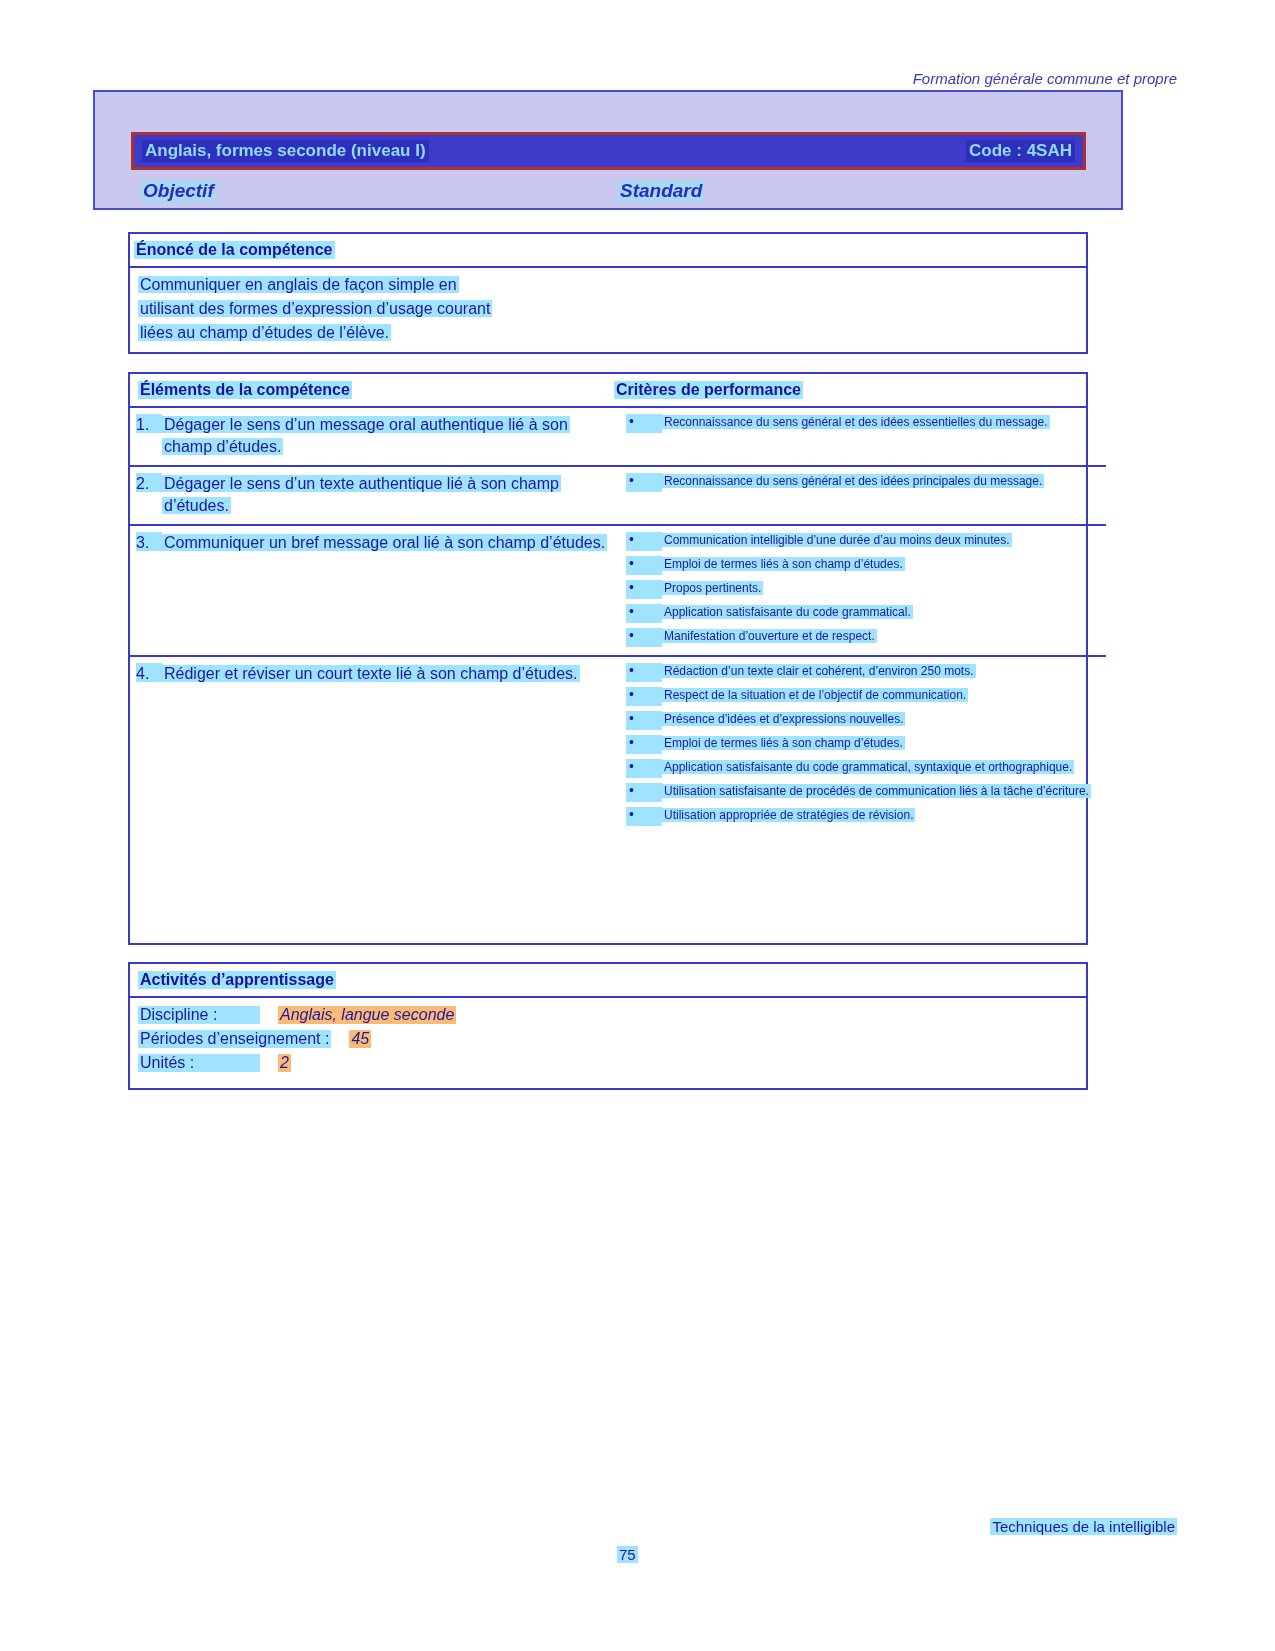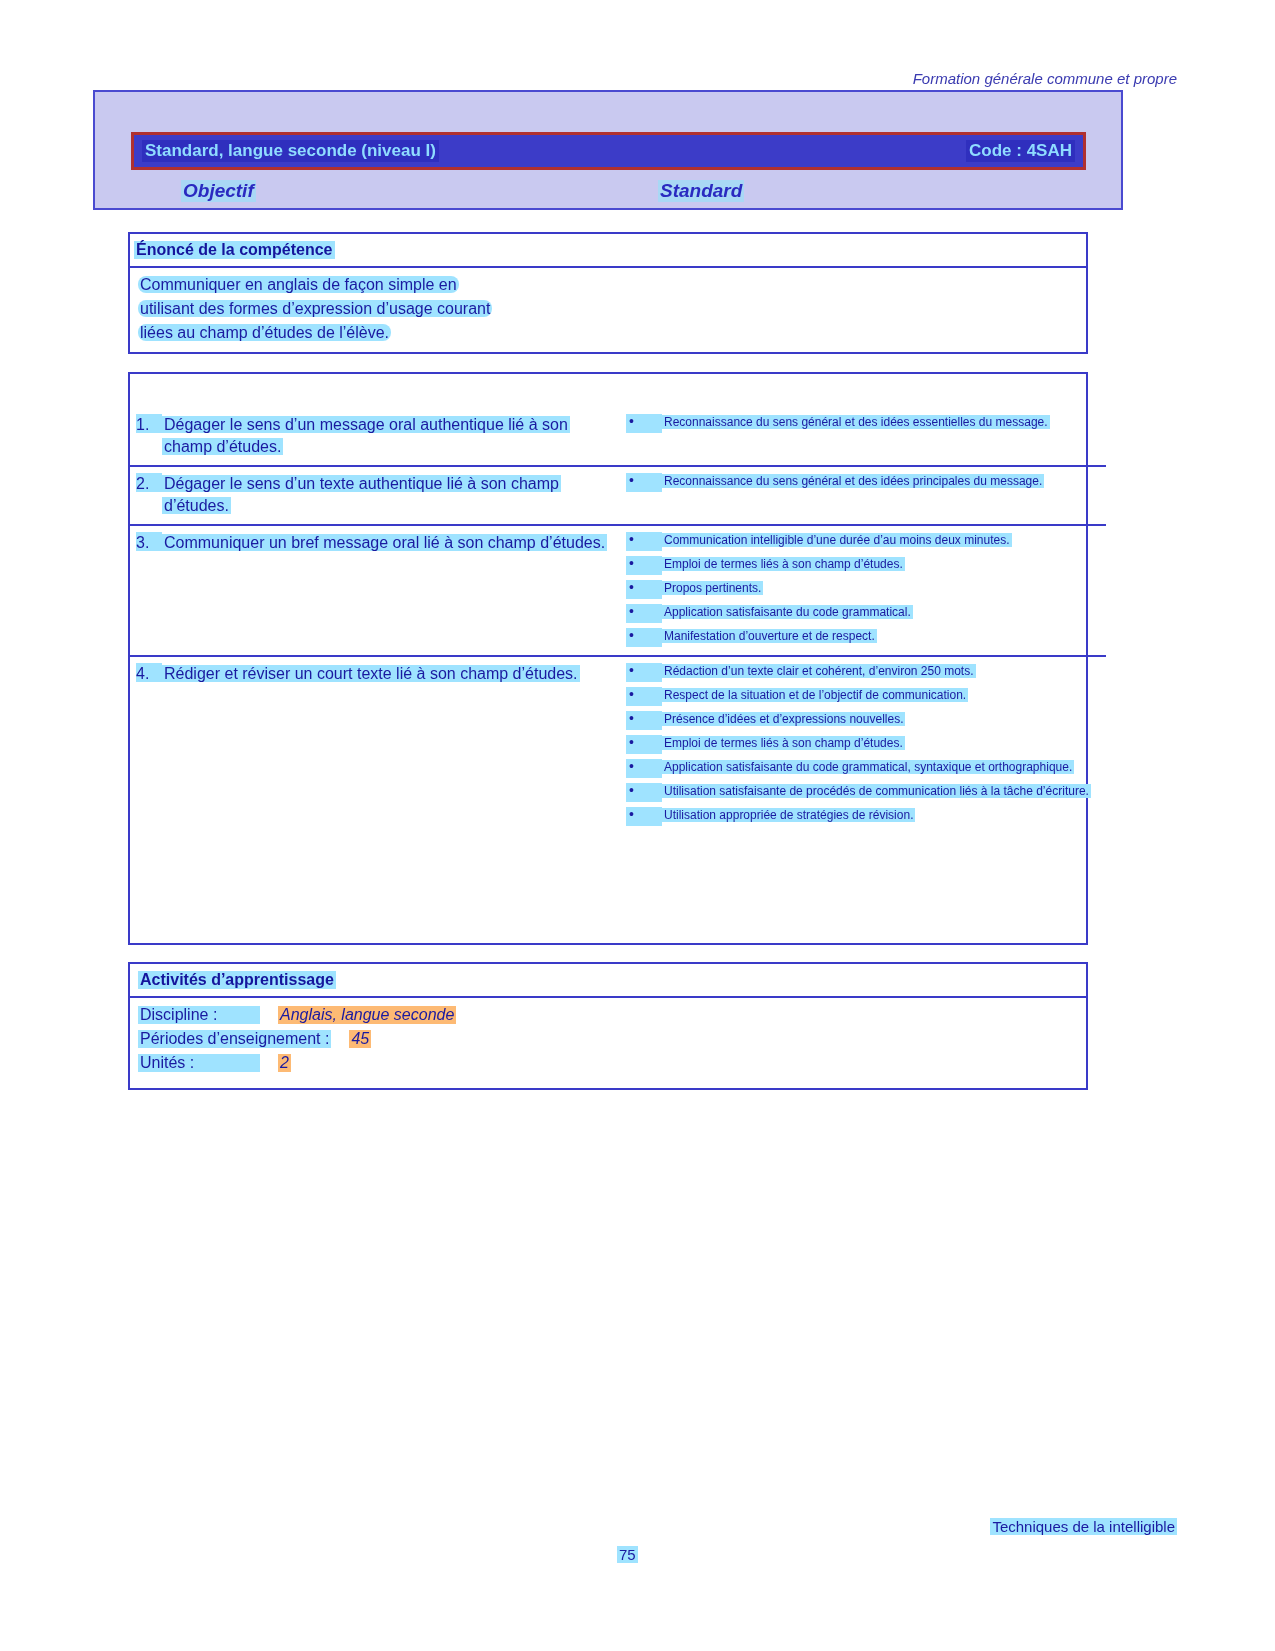--- a/index.html
+++ b/index.html
@@ -68,21 +68,20 @@
     background: #2f2fbe;
     padding: 1px 3px;
     white-space: nowrap;
   }
   .obj-row {
     position: absolute;
     left: 46px;
     top: 88px;
     width: 940px;
     height: 26px;
-    margin-left: 40px;
   }
   .obj-label, .std-label {
     position: absolute;
     font-size: 19px;
     font-weight: bold;
     font-style: italic;
     color: #2a2ac0;
     background: #a9d8f5;
     padding: 0 2px;
   }
@@ -123,21 +122,20 @@
     width: 500px;
   }
   .enonce-lines div {
     font-size: 16px;
     color: #1a1aa0;
     margin-bottom: 6px;
   }
   .enonce-lines span {
     background: #9fe3ff;
     padding: 0 2px;
-    border-radius: 8px;
   }
 
   
   #elements-box { left: 128px; top: 372px; width: 960px; height: 573px; }
   .etable {
     position: absolute;
     left: 0;
     top: 34px;
     width: 100%;
     border-collapse: collapse;
@@ -250,21 +248,21 @@
 </head>
 <body>
 
 <div class="page">
 
   <div class="doc-header">Formation générale commune et propre</div>
 
   <div class="title-band">
     <div class="title-bar-outline">
       <div class="title-bar-inner">
-        <span class="title-text">Standard, langue seconde (niveau I)</span>
+        <span class="title-text">Anglais, formes seconde (niveau I)</span>
         <span class="code-text">Code : 4SAH</span>
       </div>
     </div>
     <div class="obj-row">
       <span class="obj-label">Objectif</span>
       <span class="std-label">Standard</span>
     </div>
   </div>
 
   <div class="box" id="enonce-box">
@@ -272,20 +270,24 @@
       <span class="head-label" style="left:4px;">Énoncé de la compétence</span>
     </div>
     <div class="enonce-lines">
       <div><span>Communiquer en anglais de façon simple en</span></div>
       <div><span>utilisant des formes d’expression d’usage courant</span></div>
       <div><span>liées au champ d’études de l’élève.</span></div>
     </div>
   </div>
 
   <div class="box" id="elements-box">
+    <div class="box-head">
+      <span class="head-label" style="left:8px;">Éléments de la compétence</span>
+      <span class="head-label" style="left:484px;">Critères de performance</span>
+    </div>
 
     <table class="etable">
       <tbody>
           <tr>
         <td class="col-left">
           <div class="elem-item">
             <span class="elem-num">1.</span>
             <span class="elem-txt"><span>Dégager le sens d’un message oral authentique lié à son champ d’études.</span></span>
           </div>
         </td>

